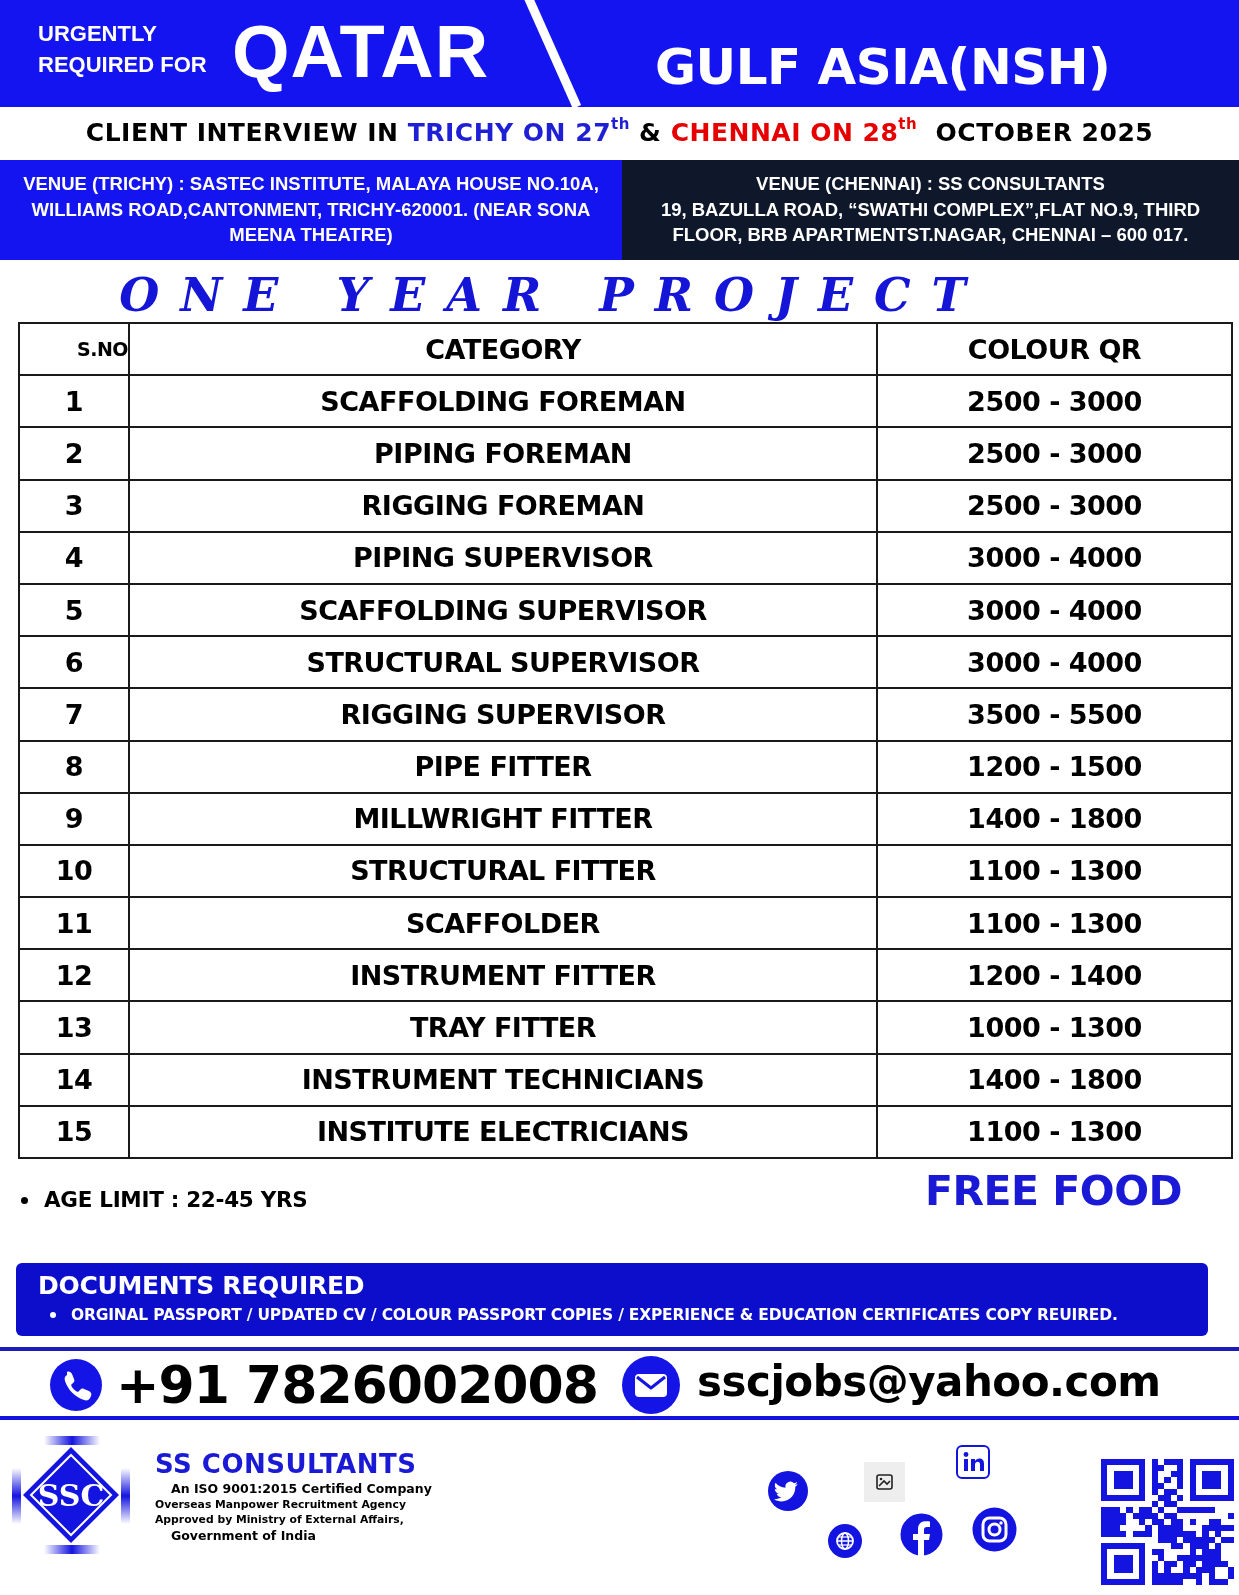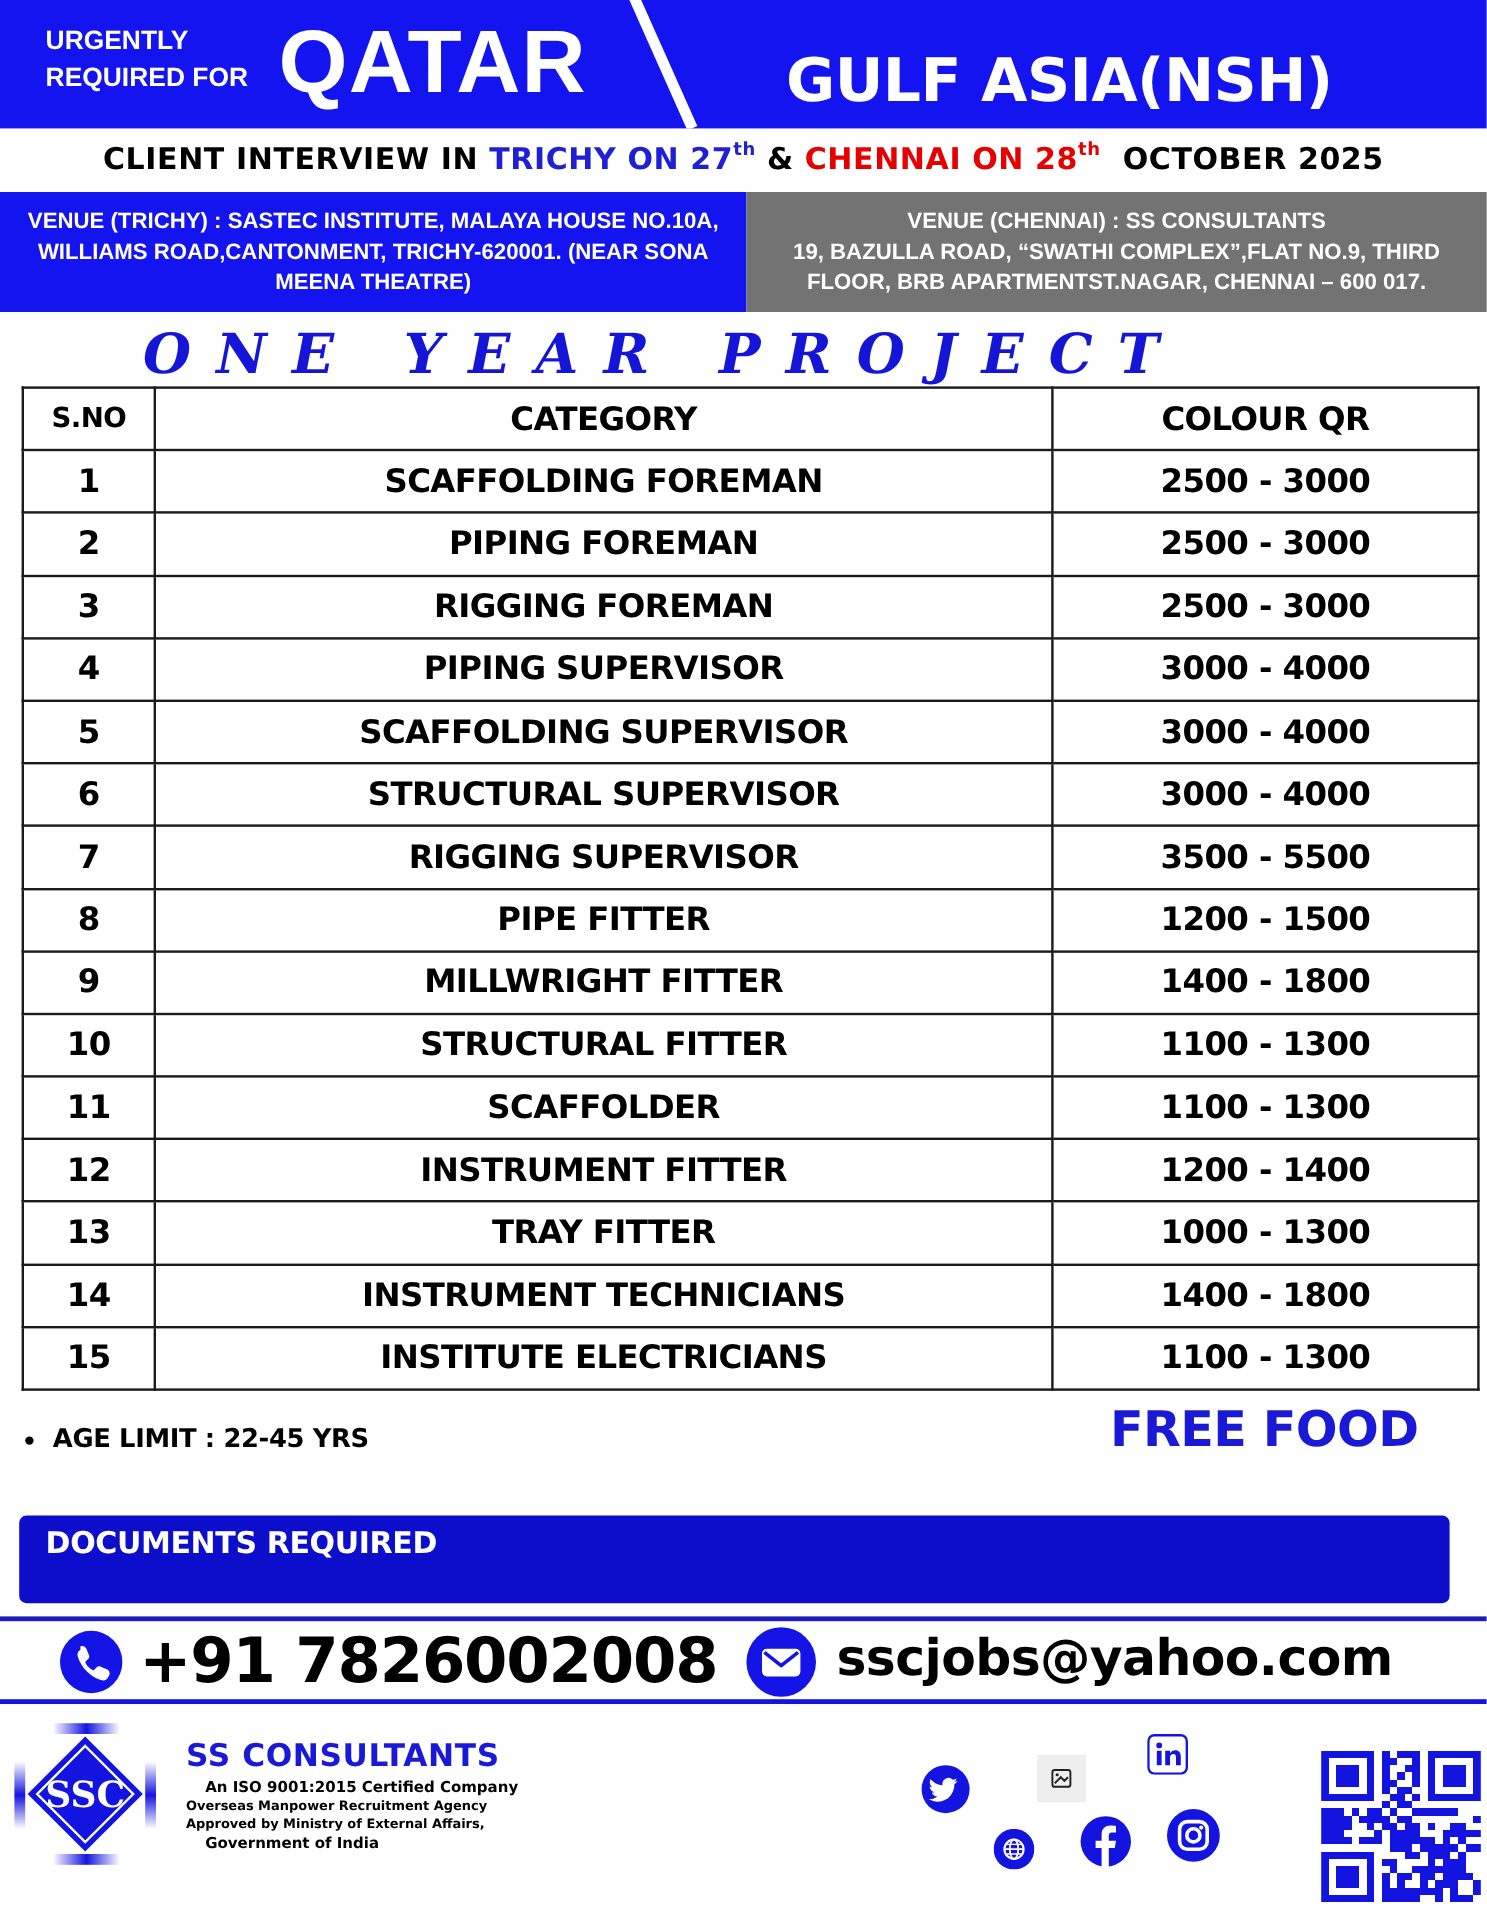--- a/index.html
+++ b/index.html
@@ -15,30 +15,30 @@
 
   
   .interview { position: absolute; left: 0; top: 112px; width: 1239px; height: 42px; text-align: center; font-family: "DejaVu Sans", sans-serif; font-weight: bold; font-size: 25px; line-height: 42px; white-space: nowrap; letter-spacing: 0.5px; }
   .interview .blue { color: #1f1fd6; }
   .interview .red { color: #e60000; }
   .interview sup { font-size: 15px; vertical-align: 12px; line-height: 0; }
 
   
   .venue { position: absolute; top: 160px; height: 100px; color: #fff; font-family: "Liberation Sans", sans-serif; font-weight: bold; font-size: 18.5px; line-height: 25.5px; text-align: center; padding-top: 11px; }
   .venue.trichy { left: 0; width: 622px; background: #1414f0; padding-left: 12px; padding-right: 12px; }
-  .venue.chennai { left: 622px; width: 617px; background: #737373; padding-left: 10px; padding-right: 10px; }
+  .venue.chennai { left: 622px; width: 617px; background: #0f172a; padding-left: 10px; padding-right: 10px; }
 
   
   .project { position: absolute; left: 0; top: 268px; width: 1106px; text-align: center; color: #1515d8; font-family: "DejaVu Serif", serif; font-weight: bold; font-style: italic; font-size: 46px; line-height: 54px; letter-spacing: 21px; }
 
   
   .jobs { position: absolute; left: 18px; top: 322px; width: 1213px; border-collapse: collapse; table-layout: fixed; }
   .jobs th, .jobs td { border: 2px solid #1a1a1a; height: 52.2px; text-align: center; vertical-align: middle; font-family: "DejaVu Sans", sans-serif; font-weight: bold; }
   .jobs th { font-size: 27px; letter-spacing: -0.5px; }
-  .jobs th.sno-h { font-size: 23px; }
+  .jobs th.sno-h { font-size: 19px; text-align: right; }
   .jobs td { font-size: 27px; letter-spacing: -0.5px; }
   .jobs col.c1 { width: 110px; }
   .jobs col.c2 { width: 748px; }
   .jobs col.c3 { width: 355px; }
 
   
   .bullets { position: absolute; left: 18px; top: 1183px; width: 1221px; font-family: "DejaVu Sans", sans-serif; font-weight: bold; font-size: 21.5px; line-height: 34px; letter-spacing: -0.3px; }
   .bullets .item { display: flex; align-items: center; white-space: nowrap; }
   .bullets .dot { display: inline-block; width: 7px; height: 7px; border-radius: 50%; background: #000; margin-right: 16px; margin-left: 3px; }
   .free-food { position: absolute; left: 925px; top: 1166px; color: #1a1ad6; font-family: "DejaVu Sans", sans-serif; font-weight: bold; font-size: 41px; line-height: 50px; letter-spacing: -0.5px; }
@@ -194,20 +194,24 @@
 <div class="bullets">
   <div class="item">
       <span class="dot"></span>
       <span>AGE LIMIT : 22-45 YRS</span>
     </div>
 </div>
 <div class="free-food">FREE FOOD</div>
 
 <div class="docs">
   <div class="title">DOCUMENTS REQUIRED</div>
+  <div class="line">
+      <span class="dot"></span>
+      <span>ORGINAL PASSPORT / UPDATED CV / COLOUR PASSPORT COPIES / EXPERIENCE &amp; EDUCATION CERTIFICATES COPY REUIRED.</span>
+    </div>
 </div>
 
 <div class="rule-top"></div>
 <div class="contact">
   <div class="ic phone-ic">
     <svg width="52" height="52" viewBox="0 0 52 52">
         <path d="M17 13c2-1 4 0 5 2l2 5c1 2 0 3-1 4l-2 2c1 3 4 6 7 7l2-2c1-1 2-2 4-1l5 2c2 1 3 3 2 5l-1 2c-1 2-3 3-6 2-9-3-16-10-19-19-1-3 0-5 2-6z" fill="#fff"></path>
       </svg>
   </div>
   <div class="phone-num">+91 7826002008</div>

